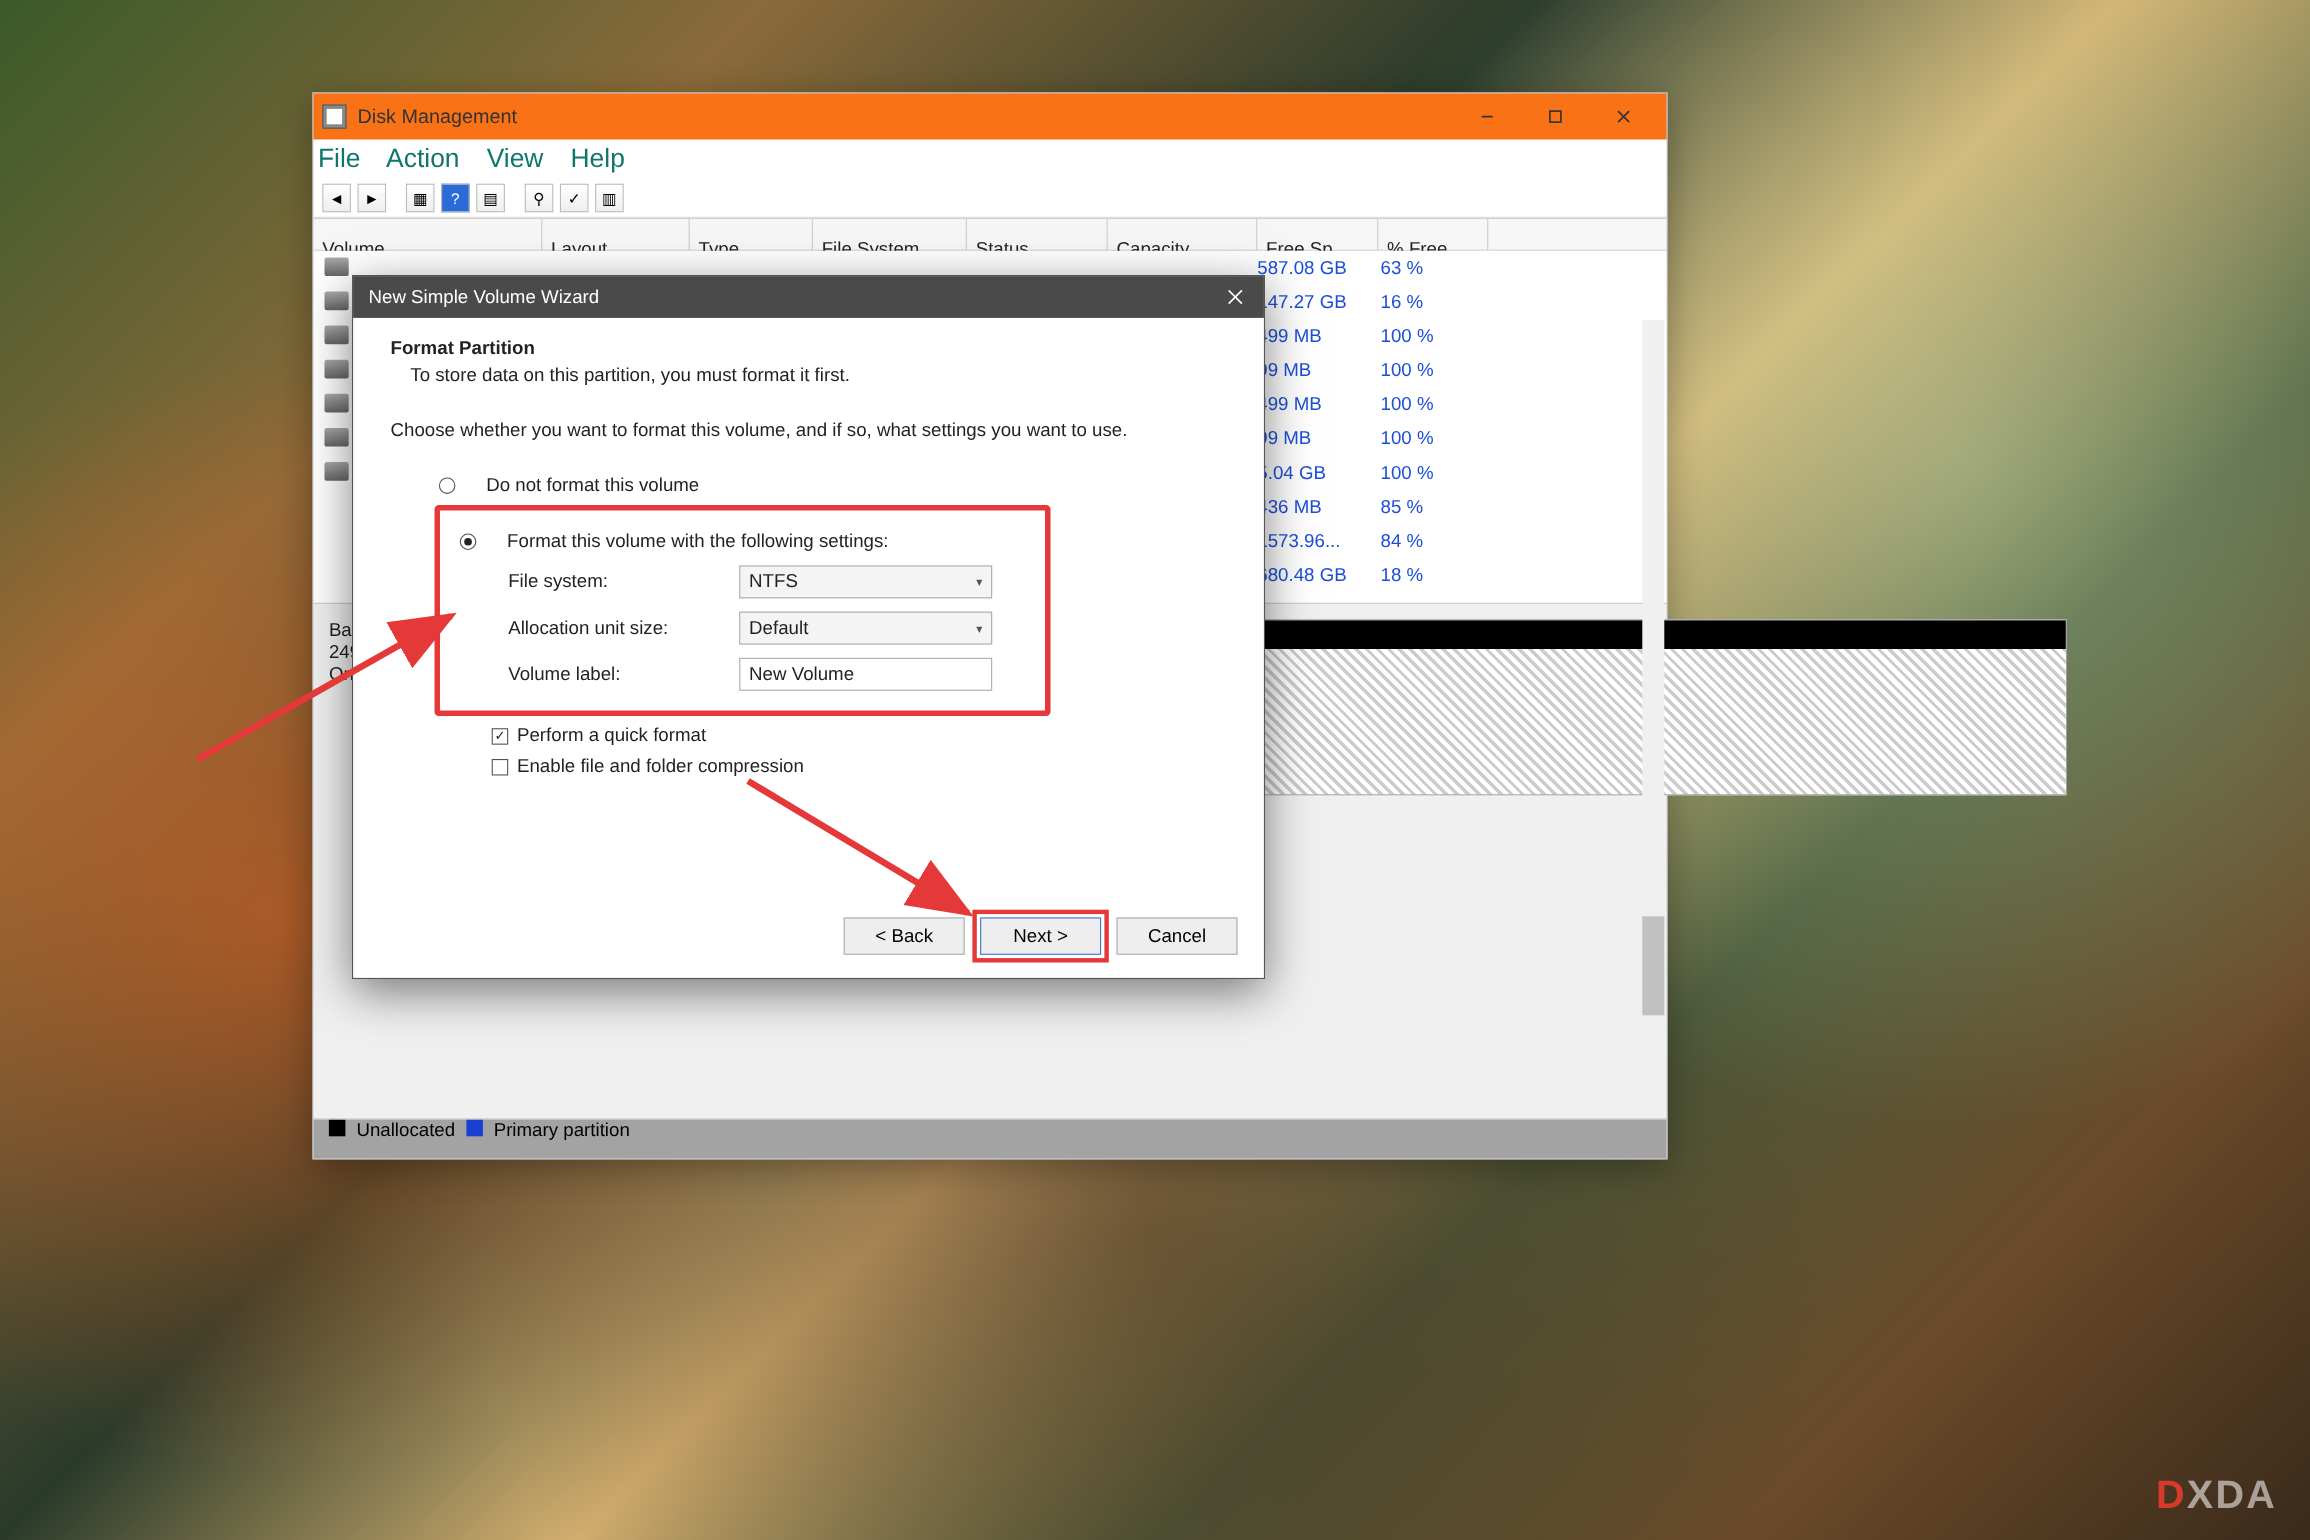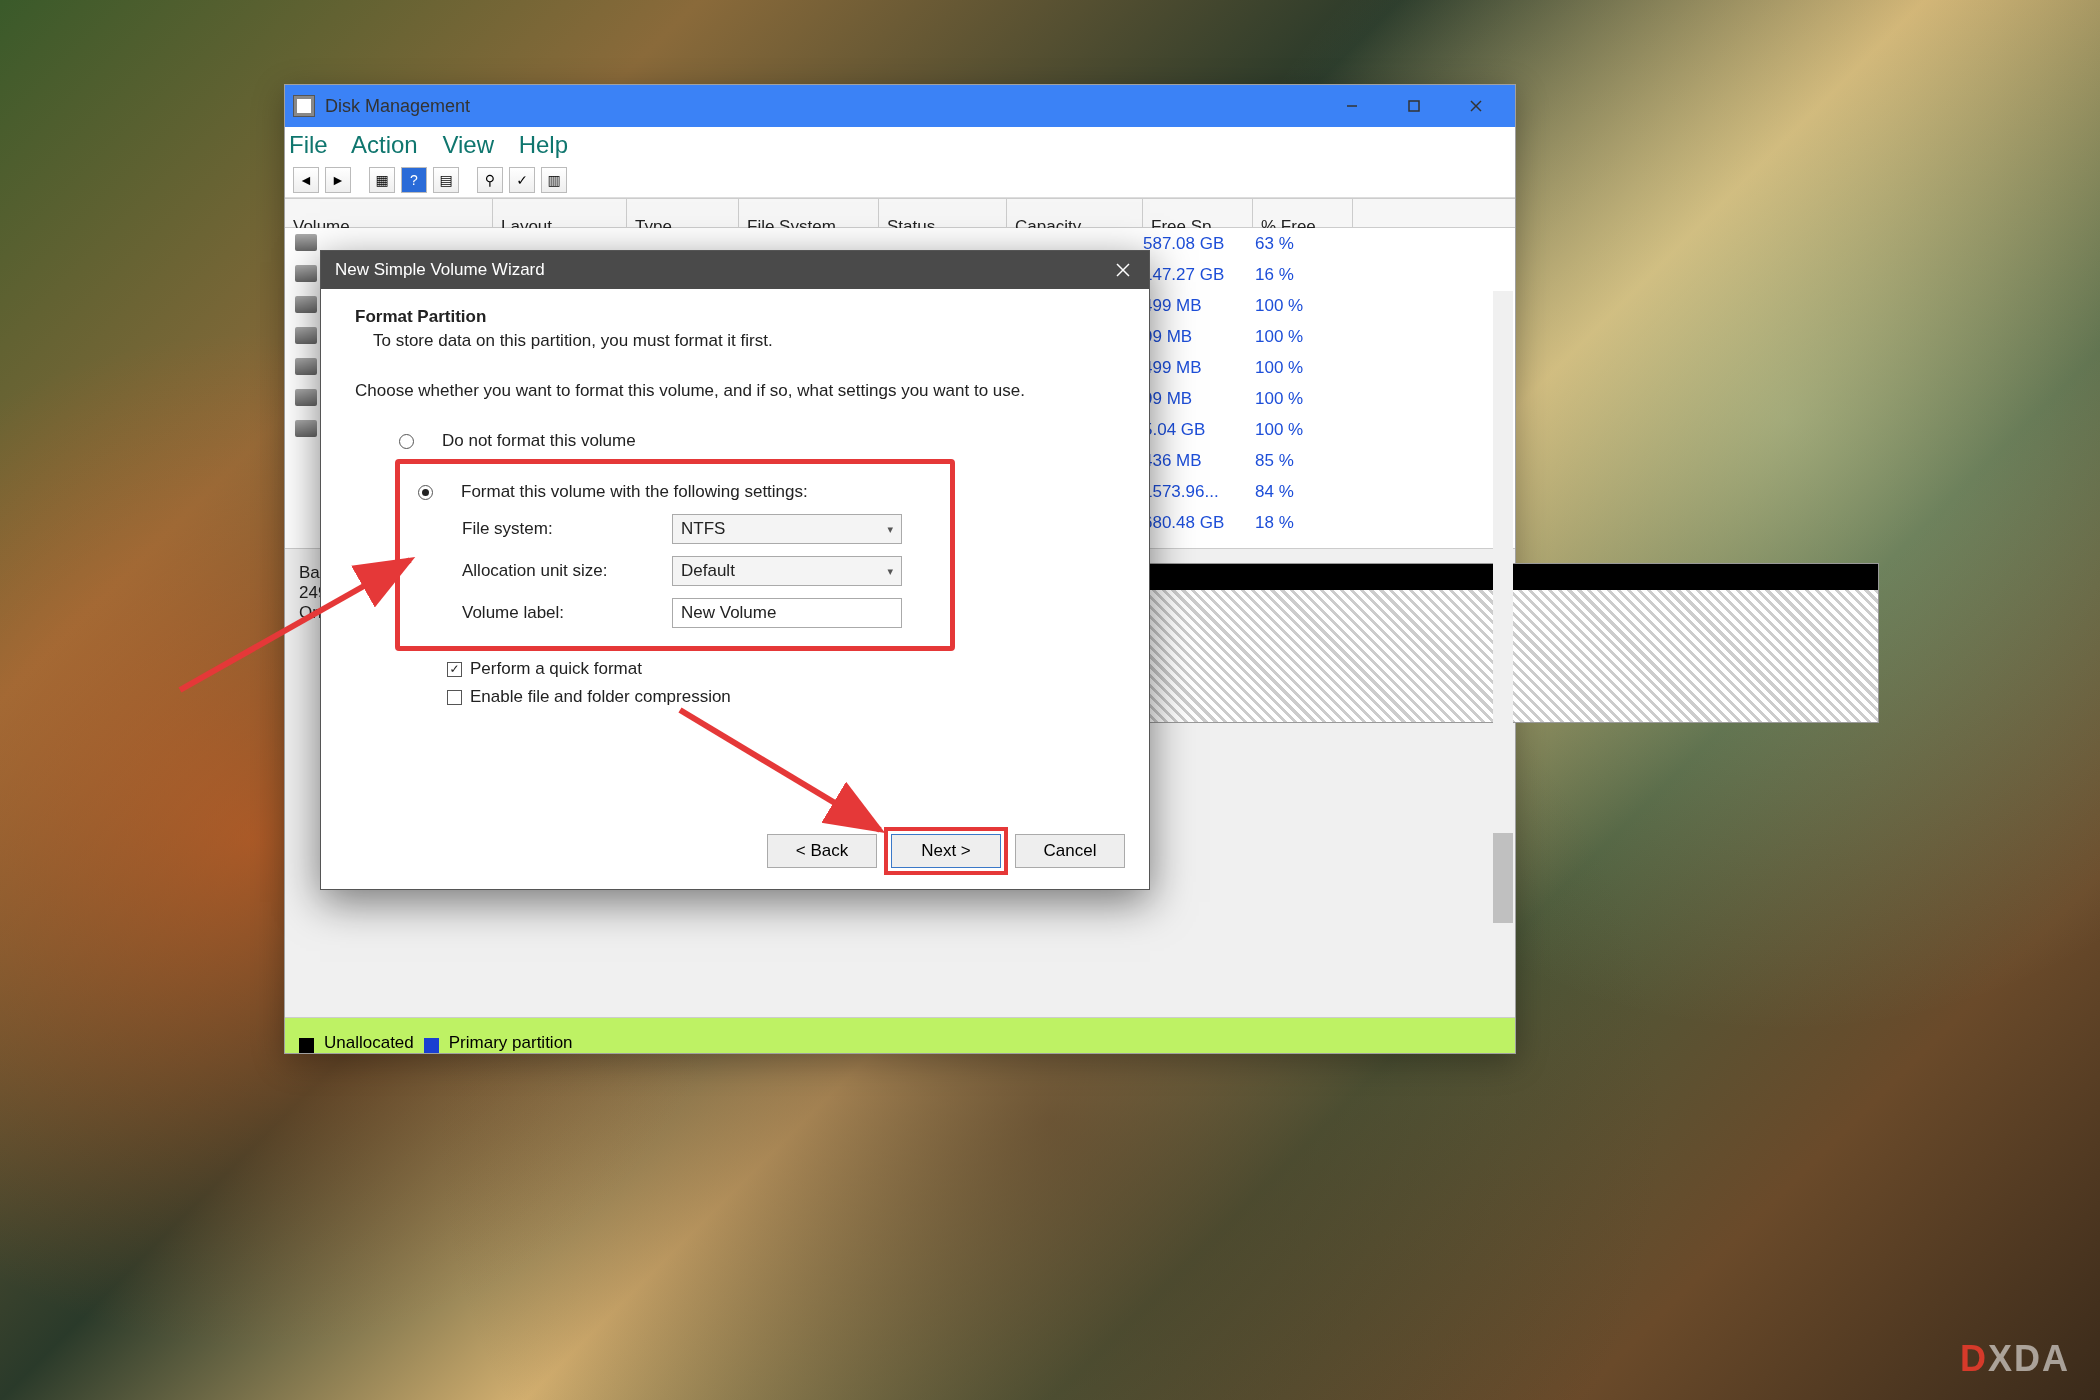--- a/index.html
+++ b/index.html
@@ -1,20 +1,20 @@
 <!DOCTYPE html>
 <html><head>
 <meta charset="utf-8">
 <style>
 * { box-sizing: border-box; margin: 0; padding: 0; font-family: "Segoe UI", Arial, sans-serif; }
 body { width: 2100px; height: 1400px; overflow: hidden; position: relative; }
 .wallpaper { position: absolute; inset: 0; background: linear-gradient(135deg, #3a5a2a 0%, #8a6a3a 20%, #2a3a2a 40%, #d4b070 55%, #4a5a3a 70%, #6a4a2a 85%, #3a2a1a 100%); }
 .wallpaper::before { content:""; position:absolute; inset:0; background: radial-gradient(circle at 12% 60%, rgba(255,100,30,0.5), transparent 25%), radial-gradient(circle at 85% 30%, rgba(200,230,180,0.4), transparent 30%), radial-gradient(circle at 50% 80%, rgba(80,50,30,0.6), transparent 40%); }
 .main-window { position: absolute; left: 284px; top: 84px; width: 1232px; height: 970px; background: #ffffff; border: 1px solid #a0a0a0; box-shadow: 0 8px 30px rgba(0,0,0,0.3); display:flex; flex-direction:column; }
-.titlebar { height: 42px; display:flex; align-items:center; padding: 0 8px; background:#3b82f6; }
+.titlebar { height: 42px; display:flex; align-items:center; padding: 0 8px; background:#f97316; }
 .titlebar .appicon { width:22px; height:22px; background:#888; border:1px solid #555; margin-right:10px; position:relative; }
 .titlebar .appicon::after{content:"";position:absolute;inset:3px;background:#fff;}
 .titlebar .title { font-size: 18px; color:#333; flex:1; }
 .winbtns { display:flex; }
 .winbtn { width:62px; height:42px; display:flex; align-items:center; justify-content:center; color:#333; }
 .winbtn svg { width:14px; height:14px; }
 .menubar { padding: 4px 4px; background:#fff; font-size:24px; color:#0f766e; }
 .menubar span { margin-right: 18px; }
 .toolbar { padding: 4px 8px; background:#fff; display:flex; gap:6px; align-items:center; border-bottom:1px solid #ddd; }
 .tbtn { width:26px; height:26px; border:1px solid #bbb; background:linear-gradient(#fff,#eee); display:flex; align-items:center; justify-content:center; font-size:14px; }
@@ -24,21 +24,21 @@
 .freesp-list { position:absolute; left:858px; top:0; font-size:17px; color:#1d4ed8; line-height:31px; }
 .freesp-list .row { display:flex; }
 .fs-a{ width:112px; } .fs-b{ width:100px; }
 .vol-icons { position:absolute; left:10px; top:6px; }
 .vol-icons .vi { width:22px; height:17px; background:linear-gradient(#aaa,#666); margin-bottom:14px; border-radius:2px;}
 .content-lower { flex:1; background:#f0f0f0; border-top:1px solid #ccc; position:relative; padding:14px;}
 .disk-box { background:#fff; border:1px solid #999; width:960px; height:160px; position:relative;}
 .partbar { position:absolute; left:110px; right:0; top:0; height:26px; background:#000;}
 .hatched{ position:absolute; left:110px; right:0; top:26px; bottom:0; background: repeating-linear-gradient(45deg,#fff,#fff 4px,#ccc 4px,#ccc 7px);}
 .side-info{ position:absolute; left:14px; top:14px; font-size:17px; color:#222;}
-.legend { position:absolute; bottom:0; left:0; right:0; height:36px; background:#bef264; border-top:1px solid #ccc; display:flex; align-items:flex-end; padding:0 14px; gap:10px; font-size:17px;}
+.legend { position:absolute; bottom:0; left:0; right:0; height:36px; background:#a3a3a3; border-top:1px solid #ccc; display:flex; align-items:flex-start; padding:0 14px; gap:10px; font-size:17px;}
 .leg-sw { width:15px; height:15px; }
 .scrollbar{ position:absolute; right:2px; top:206px; bottom:40px; width:20px; background:#f0f0f0;}
 .scroll-thumb{ position:absolute; right:0; bottom:90px; width:20px; height:90px; background:#c0c0c0;}
 
 .dialog { position:absolute; left:320px; top:250px; width:830px; height:640px; background:#fff; box-shadow:0 12px 40px rgba(0,0,0,0.5); border:1px solid #555; display:flex; flex-direction:column;}
 .dlg-title { height:38px; background:#4a4a4a; color:#fff; display:flex; align-items:center; padding:0 14px; font-size:17px;}
 .dlg-title .spacer{flex:1;}
 .dlg-close { width:24px; height:24px; display:flex; align-items:center; justify-content:center;}
 .dlg-body { flex:1; padding: 18px 34px; font-size:17px; color:#222; position:relative;}
 .dlg-h { font-weight:600; margin-bottom:4px;}

